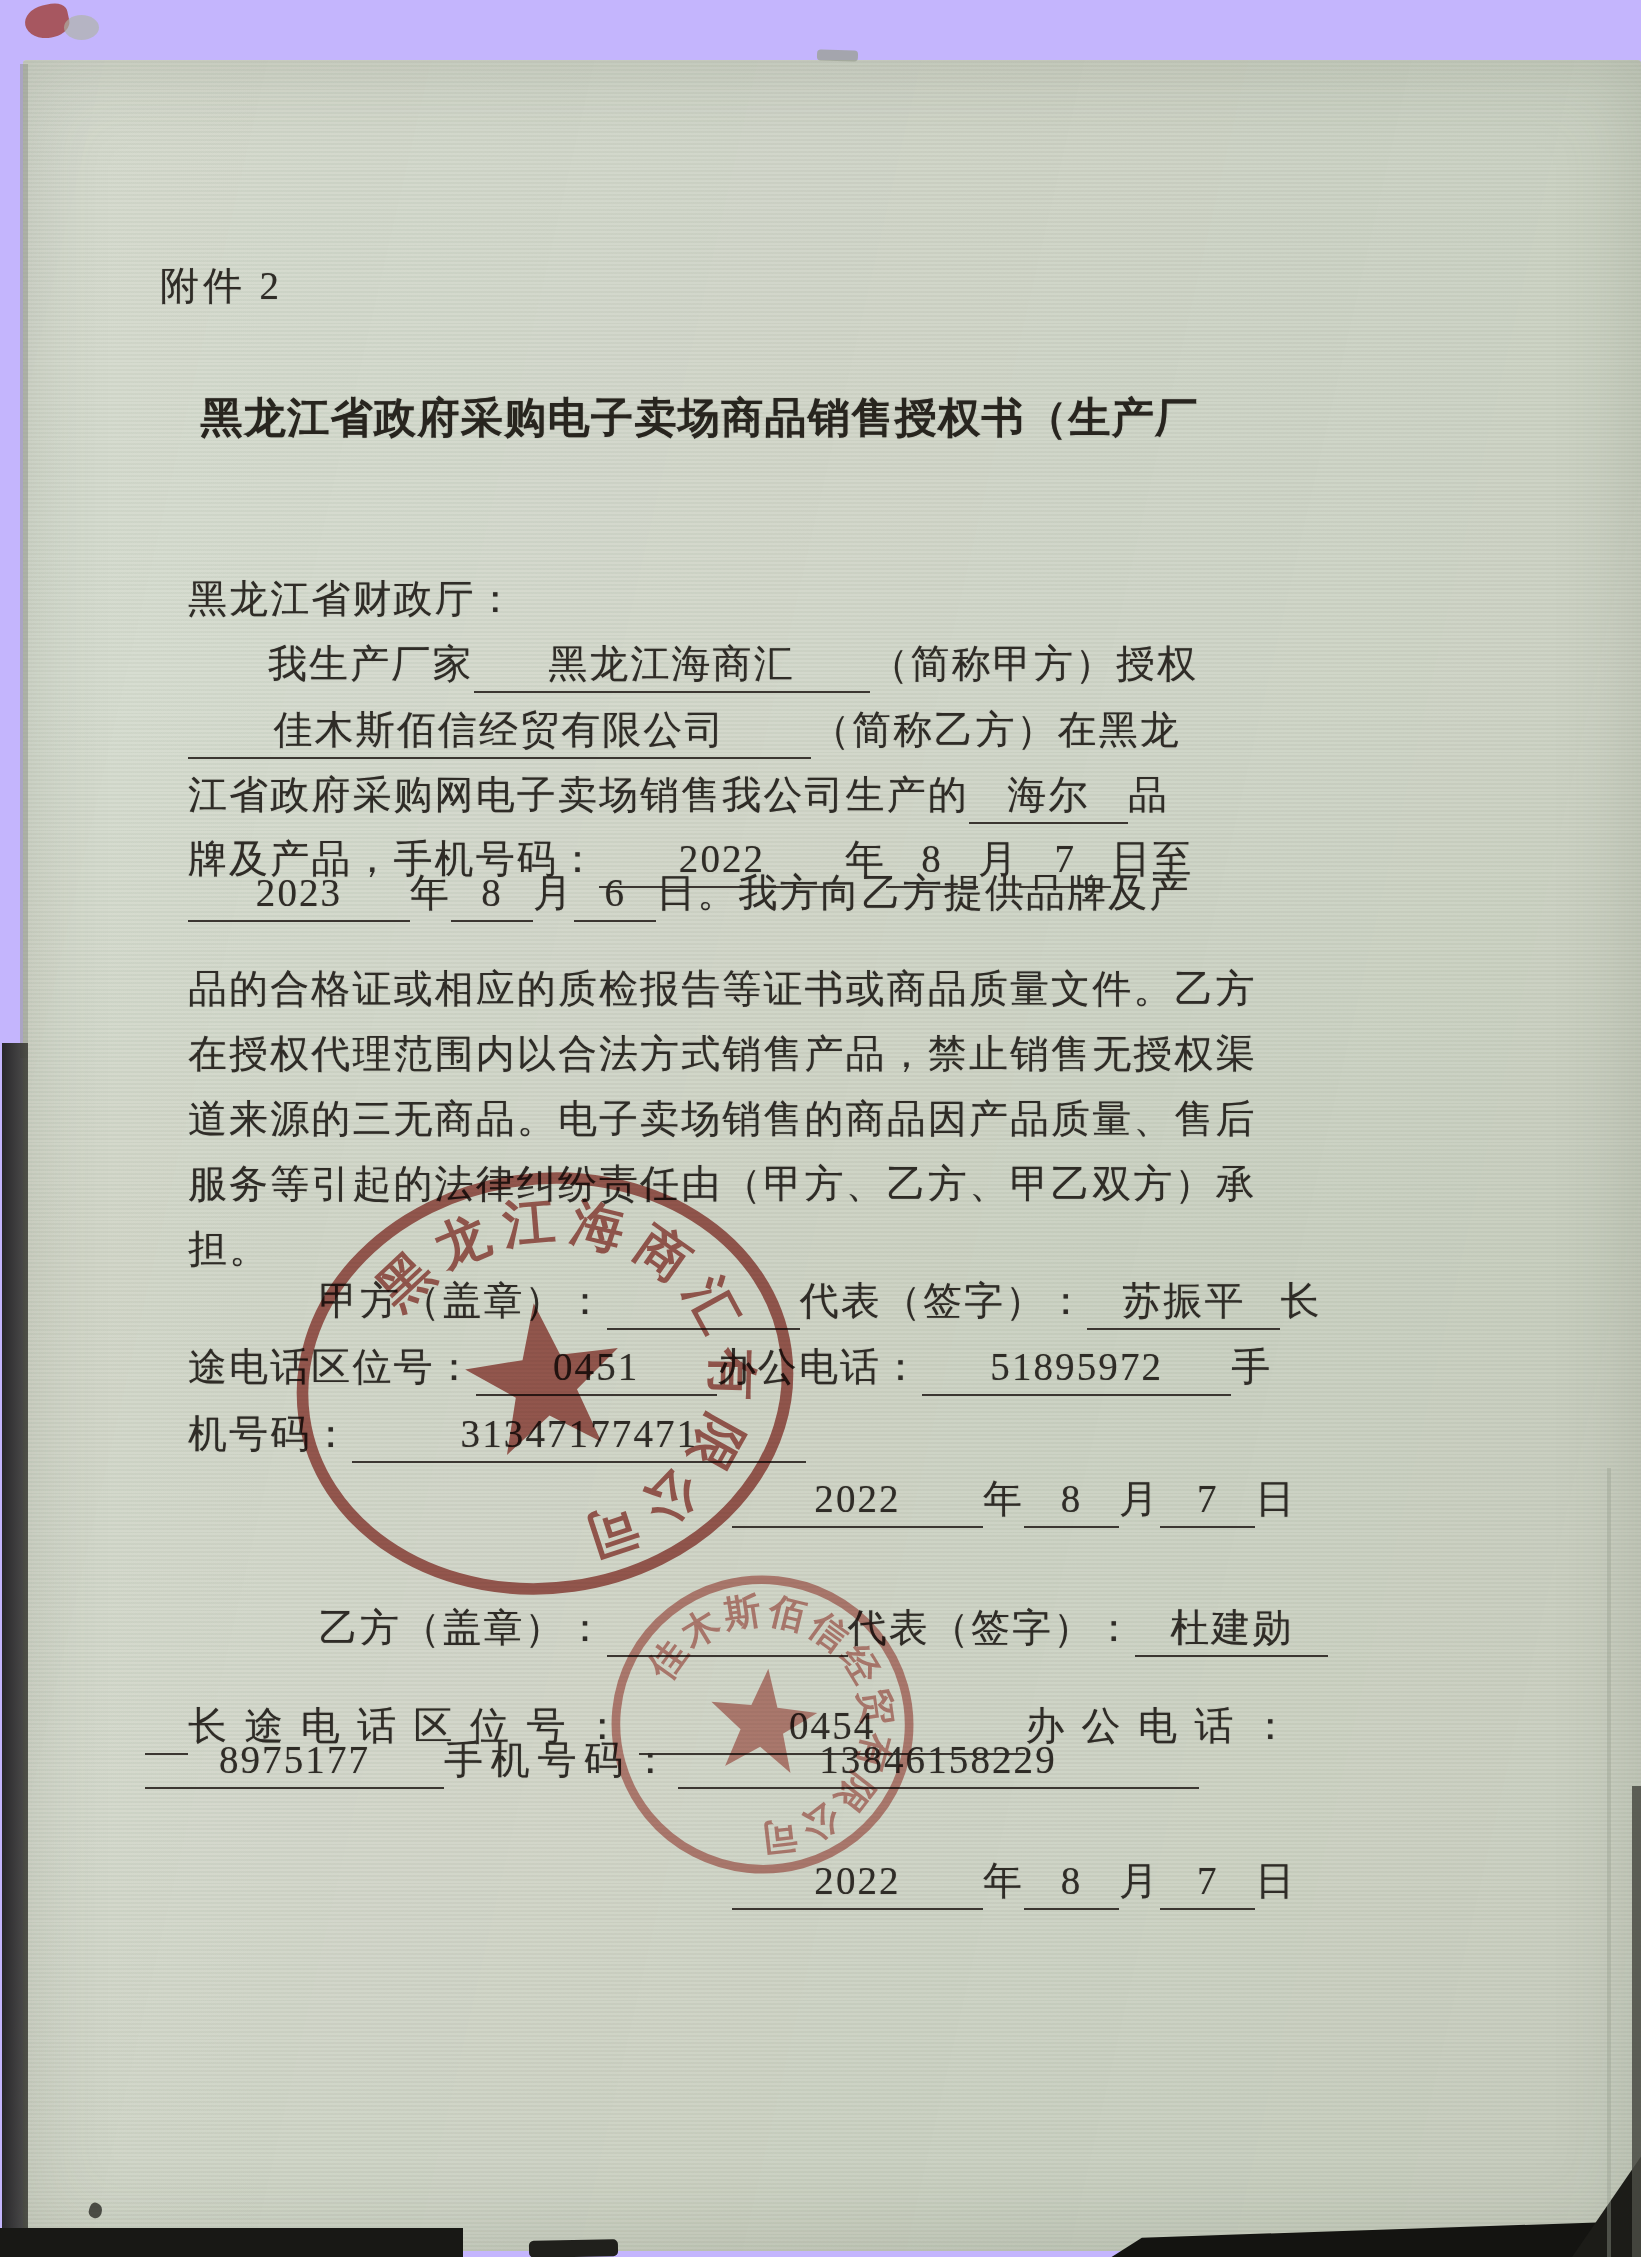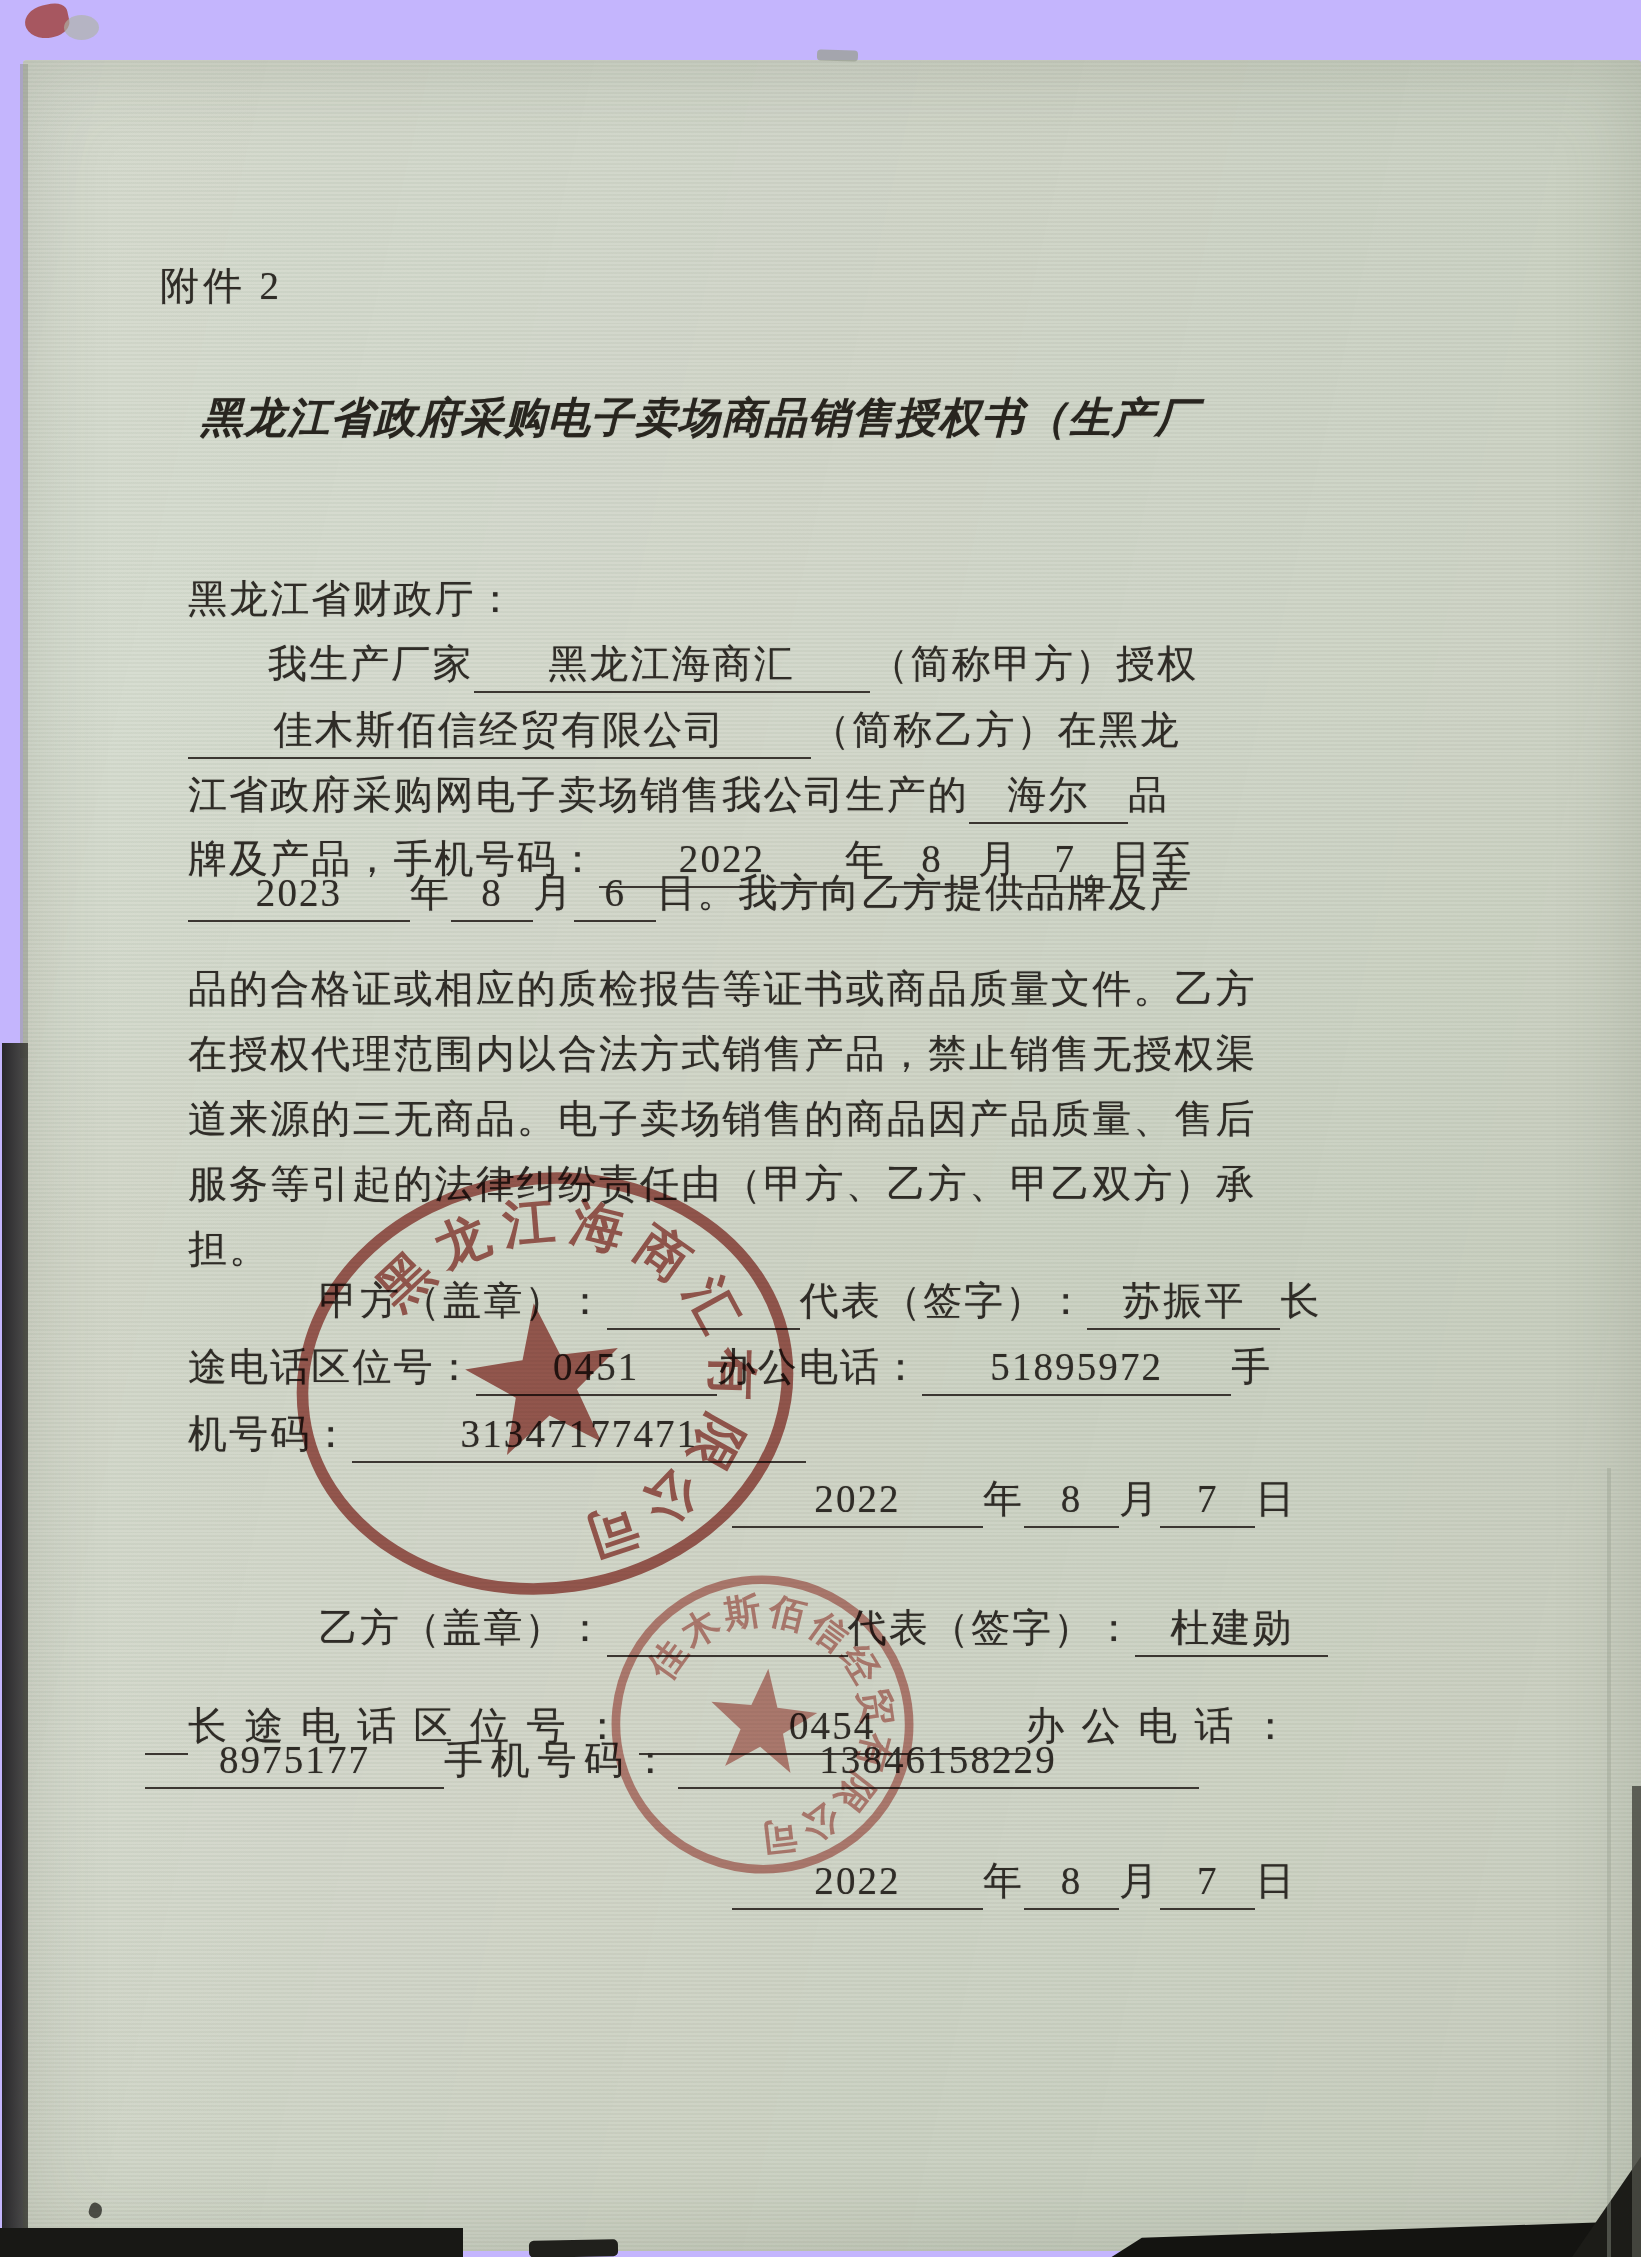--- a/index.html
+++ b/index.html
@@ -21,21 +21,20 @@
   .row{position:absolute;white-space:nowrap;font-size:39px;line-height:1.3;
        letter-spacing:2.1px;color:#2f2c27;text-shadow:0 0 1px rgba(47,44,39,0.45);}
   .blank{display:inline-block;text-align:center;border-bottom:2.9px solid #3b3631;padding-bottom:1px;}
   #attachment-label{position:absolute;left:160px;top:259px;font-size:39px;color:#2f2c27;
        letter-spacing:3.9px;text-shadow:0 0 1px rgba(47,44,39,0.45);}
   #title-block{
     position:absolute;left:183px;top:390px;width:1033px;text-align:center;
     font-family:"Liberation Sans","DejaVu Sans",sans-serif;font-weight:700;
     font-size:42px;line-height:56px;color:#28251f;letter-spacing:1.4px;
     text-shadow:0 0 1px rgba(40,37,31,0.5);
-    font-style:italic;
   }
   .stamp{position:absolute;mix-blend-mode:multiply;filter:blur(0.5px);}
   .artifact{position:absolute;}
 </style>
 </head>
 <body>
 
 <div id="canvas">
 
   <div id="page"></div>

